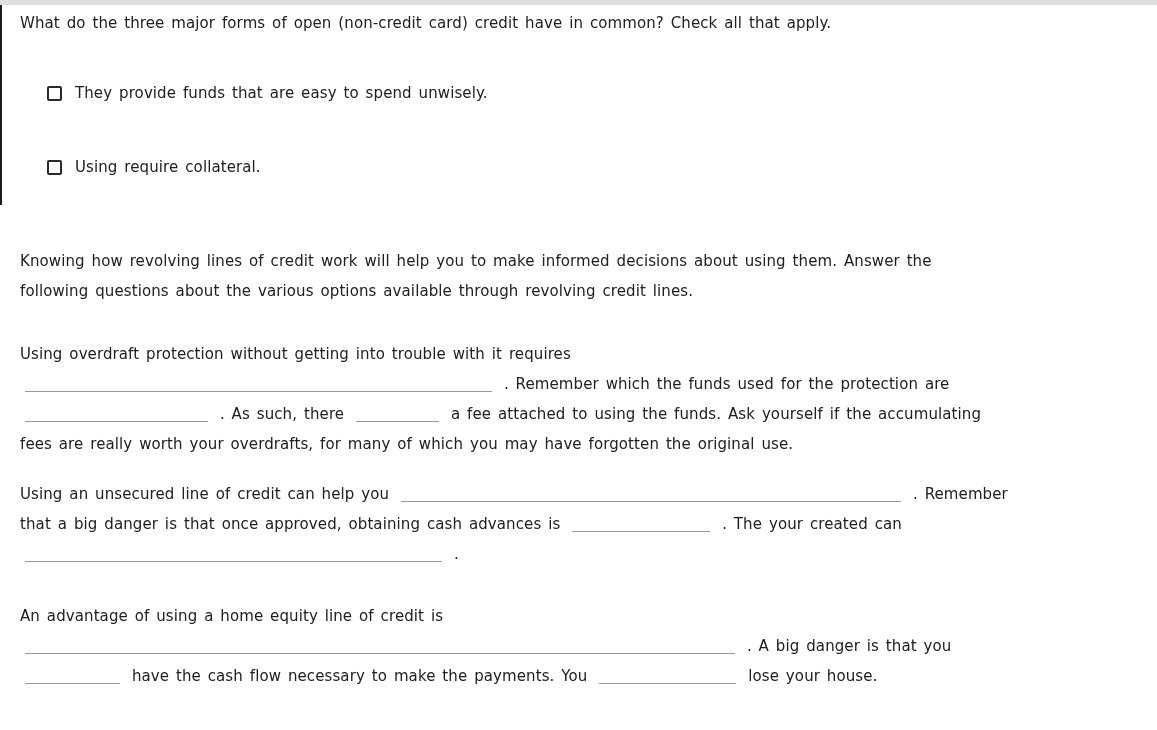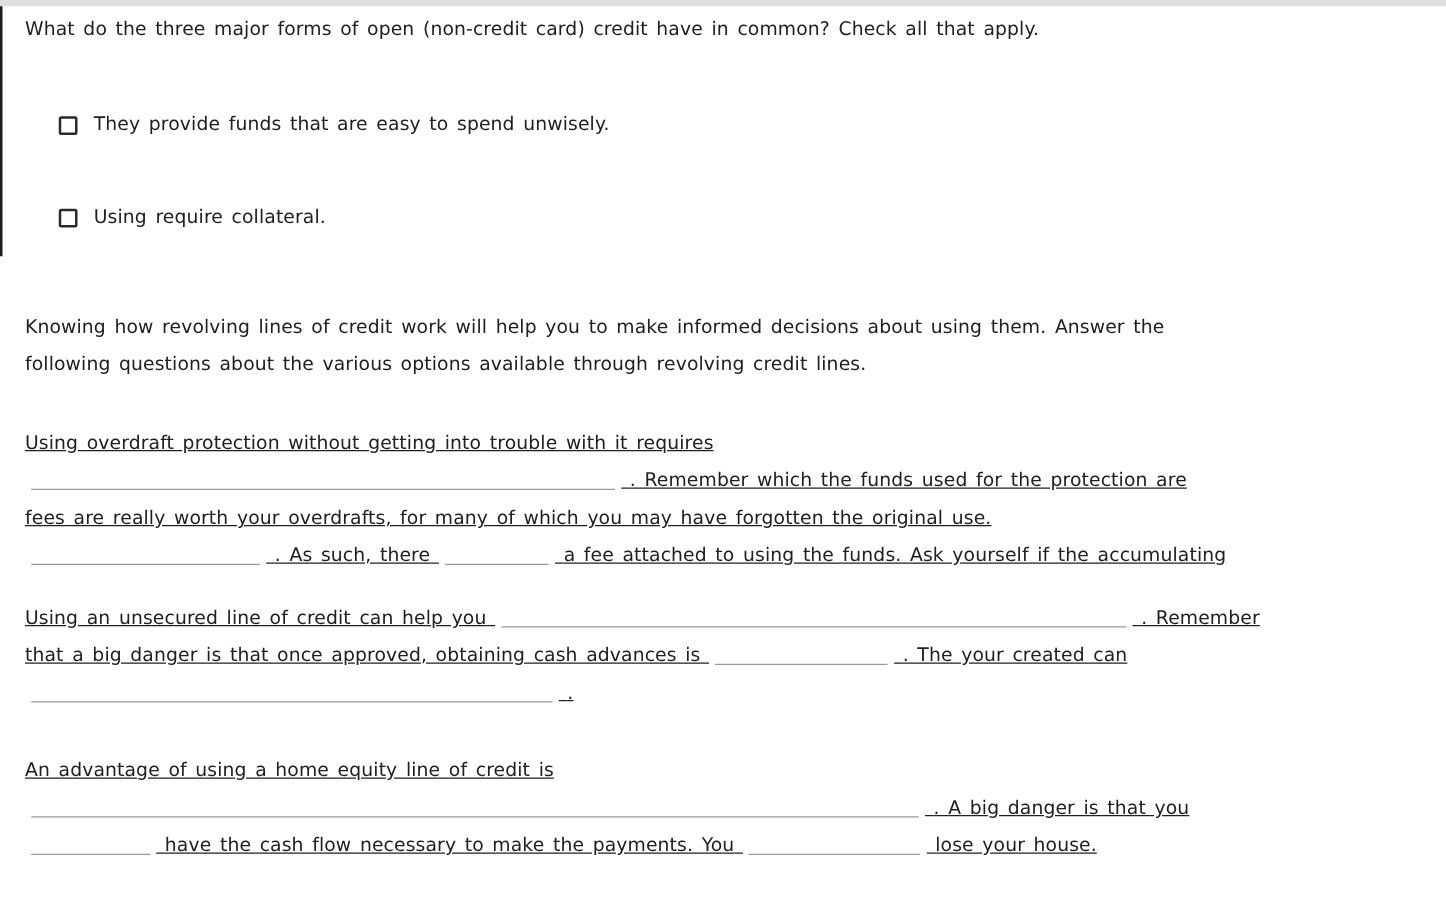--- a/index.html
+++ b/index.html
@@ -14,28 +14,28 @@
     width:1157px;height:730px;overflow:hidden;position:relative;
     background:#ffffff;color:var(--text);
     font-family:"DejaVu Sans","Liberation Sans",sans-serif;
     font-size:15px;letter-spacing:0.1px;word-spacing:2px;
   }
   .topbar{height:5px;width:100%;background:var(--topbar);}
   .left-edge{position:absolute;left:0;top:5px;width:2px;height:200px;background:var(--edge);}
   .content{padding:7px 20px 0 20px;}
   .question{line-height:22px;}
   .options{margin-top:16px;margin-left:27px;}
-  .option{display:flex;align-items:flex-end;height:30px;margin-top:44px;}
+  .option{display:flex;align-items:center;height:30px;margin-top:44px;}
   .checkbox{
     width:15px;height:15px;flex:0 0 15px;background:#fff;
     border:2px solid #2a2a2a;border-radius:2px;margin-right:13px;
   }
   .para{line-height:30px;}
   .para-intro{margin-top:64px;}
-  .section{line-height:30px;text-decoration:underline;}
+  .section{line-height:30px;}
   .sec-overdraft{margin-top:33px;}
   .sec-unsecured{margin-top:20px;}
   .sec-home-equity{margin-top:32px;}
   .fline{height:30px;white-space:nowrap;}
   .blank{
     display:inline-block;height:16px;vertical-align:-3px;
     border-bottom:1px solid var(--underline);margin:0 5px;
   }
 </style>
 </head>
@@ -60,22 +60,22 @@
     </div>
 
   <div class="para para-intro">
       <div class="fline">Knowing how revolving lines of credit work will help you to make informed decisions about using them. Answer the</div>
       <div class="fline">following questions about the various options available through revolving credit lines.</div>
     </div>
 
   <div class="section sec-overdraft">
       <div class="fline"><span>Using overdraft protection without getting into trouble with it requires</span></div>
       <div class="fline"><span class="blank" style="width: 467px;"></span> <span>. Remember which the funds used for the protection are</span></div>
+      <div class="fline"><span class="blank" style="width: 183px;"></span> <span>. As such, there</span> <span class="blank" style="width: 83px;"></span> <span>a fee attached to using the funds. Ask yourself if the accumulating</span></div>
       <div class="fline"><span>fees are really worth your overdrafts, for many of which you may have forgotten the original use.</span></div>
-      <div class="fline"><span class="blank" style="width: 183px;"></span> <span>. As such, there</span> <span class="blank" style="width: 83px;"></span> <span>a fee attached to using the funds. Ask yourself if the accumulating</span></div>
     </div>
   <div class="section sec-unsecured">
       <div class="fline"><span>Using an unsecured line of credit can help you</span> <span class="blank" style="width: 500px;"></span> <span>. Remember</span></div>
       <div class="fline"><span>that a big danger is that once approved, obtaining cash advances is</span> <span class="blank" style="width: 138px;"></span> <span>. The your created can</span></div>
       <div class="fline"><span class="blank" style="width: 417px;"></span> <span>.</span></div>
     </div>
   <div class="section sec-home-equity">
       <div class="fline"><span>An advantage of using a home equity line of credit is</span></div>
       <div class="fline"><span class="blank" style="width: 710px;"></span> <span>. A big danger is that you</span></div>
       <div class="fline"><span class="blank" style="width: 95px;"></span> <span>have the cash flow necessary to make the payments. You</span> <span class="blank" style="width: 137px;"></span> <span>lose your house.</span></div>

